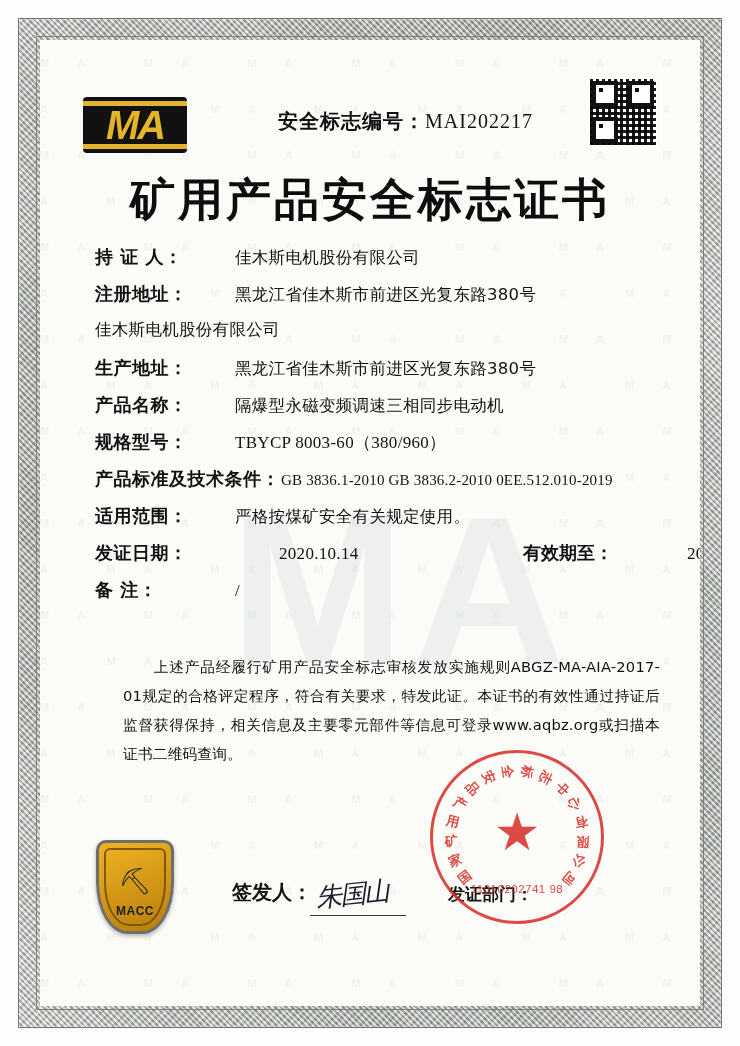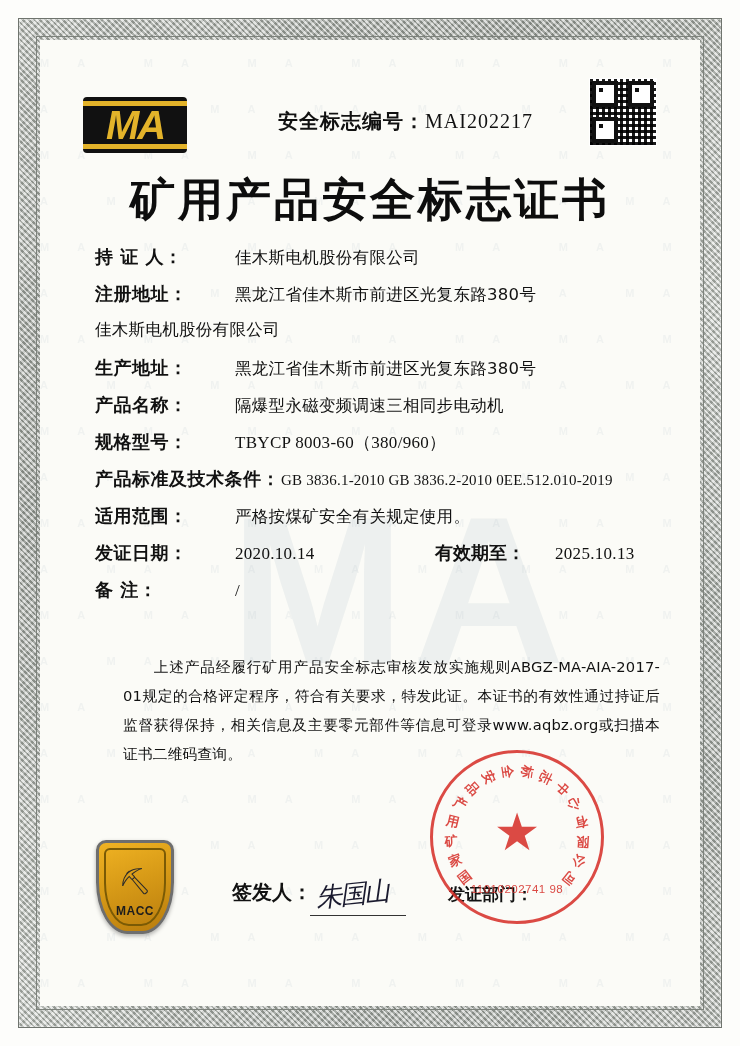--- a/index.html
+++ b/index.html
@@ -202,21 +202,21 @@
   }
   .row .val.mono {
     font-family: "Liberation Serif", serif;
     font-size: 17px;
   }
   .row .val.small {
     font-family: "Liberation Serif", serif;
     font-size: 15px;
     letter-spacing: 0.2px;
   }
-  .row.dual { align-items: baseline; }
+  .row.dual { align-items: baseline; gap: 44px; }
   .row .val.date {
     font-family: "Liberation Serif", serif;
     font-size: 17px;
     width: 200px;
     flex: 0 0 auto;
   }
   .row .lbl2 {
     font-family: "DejaVu Sans", sans-serif;
     font-size: 18px;
     font-weight: bold;

